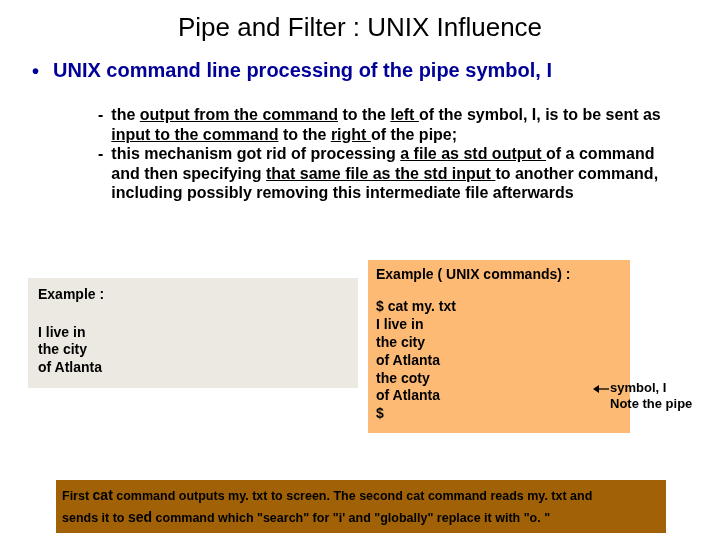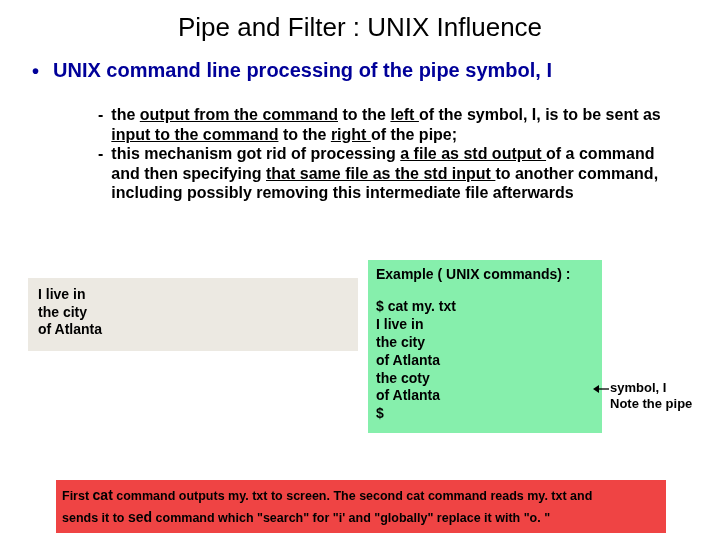--- a/index.html
+++ b/index.html
@@ -60,22 +60,22 @@
     font-size: 14px;
     font-weight: bold;
     line-height: 1.25;
   }
   .example-left .hdr { margin-bottom: 20px; }
   .example-left .para { margin-bottom: 26px; }
   .example-right {
     position: absolute;
     left: 368px;
     top: 260px;
-    width: 234px;
-    background: #86efac;
+    width: 262px;
+    background: #fdba74;
     padding: 6px 8px 10px 8px;
     box-sizing: border-box;
     font-size: 14px;
     font-weight: bold;
     line-height: 1.28;
   }
   .example-right .hdr { margin-bottom: 14px; }
   .cmd-red { color: #cc0033; }
   .note {
     position: absolute;
@@ -91,21 +91,21 @@
     left: 593px;
     top: 383px;
     width: 16px;
     height: 12px;
   }
   .bottom-caption {
     position: absolute;
     left: 56px;
     top: 480px;
     width: 610px;
-    background: #ef4444;
+    background: #a16207;
     padding: 4px 6px 4px 6px;
     box-sizing: border-box;
     font-size: 12.5px;
     line-height: 1.6;
   }
   .bottom-caption .b { font-weight: bold; }
   .bottom-caption .bb { font-weight: bold; font-size: 14px; }
   .nowrap { white-space: nowrap; }
 </style>
 </head>
@@ -131,20 +131,21 @@
     </div>
     <div class="row">
       <div class="dash">-</div>
       <div>
         <span>this mechanism got rid of processing </span><span class="ul">a file as std output </span><span>of a command and then specifying </span><span class="ul">that same file as the std input </span><span>to another command, including possibly </span><span>removing this intermediate file afterwards</span>
       </div>
     </div>
   </div>
 
   <div class="example-left">
+    <div class="hdr">Example :</div>
     <div>I live in</div>
     <div>the city</div>
     <div>of Atlanta</div>
   </div>
 
   <div class="example-right">
     <div class="hdr">Example ( UNIX commands) :</div>
     <div>$ cat my. txt</div>
     <div>I live in</div>
     <div>the city</div>

